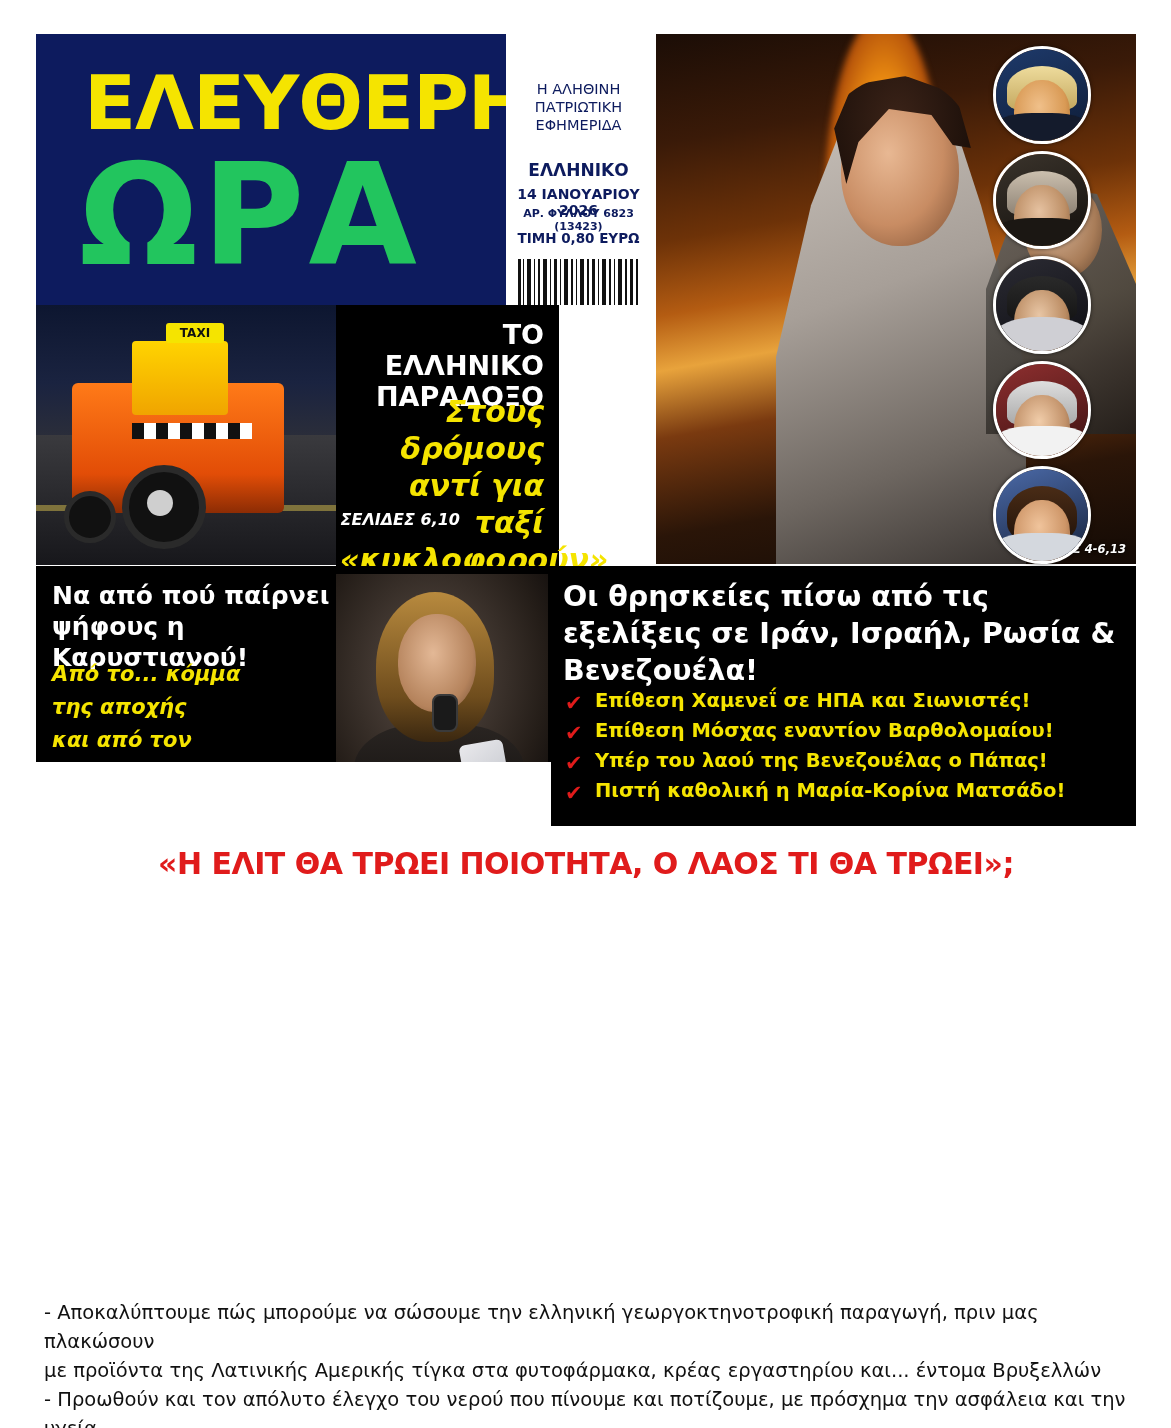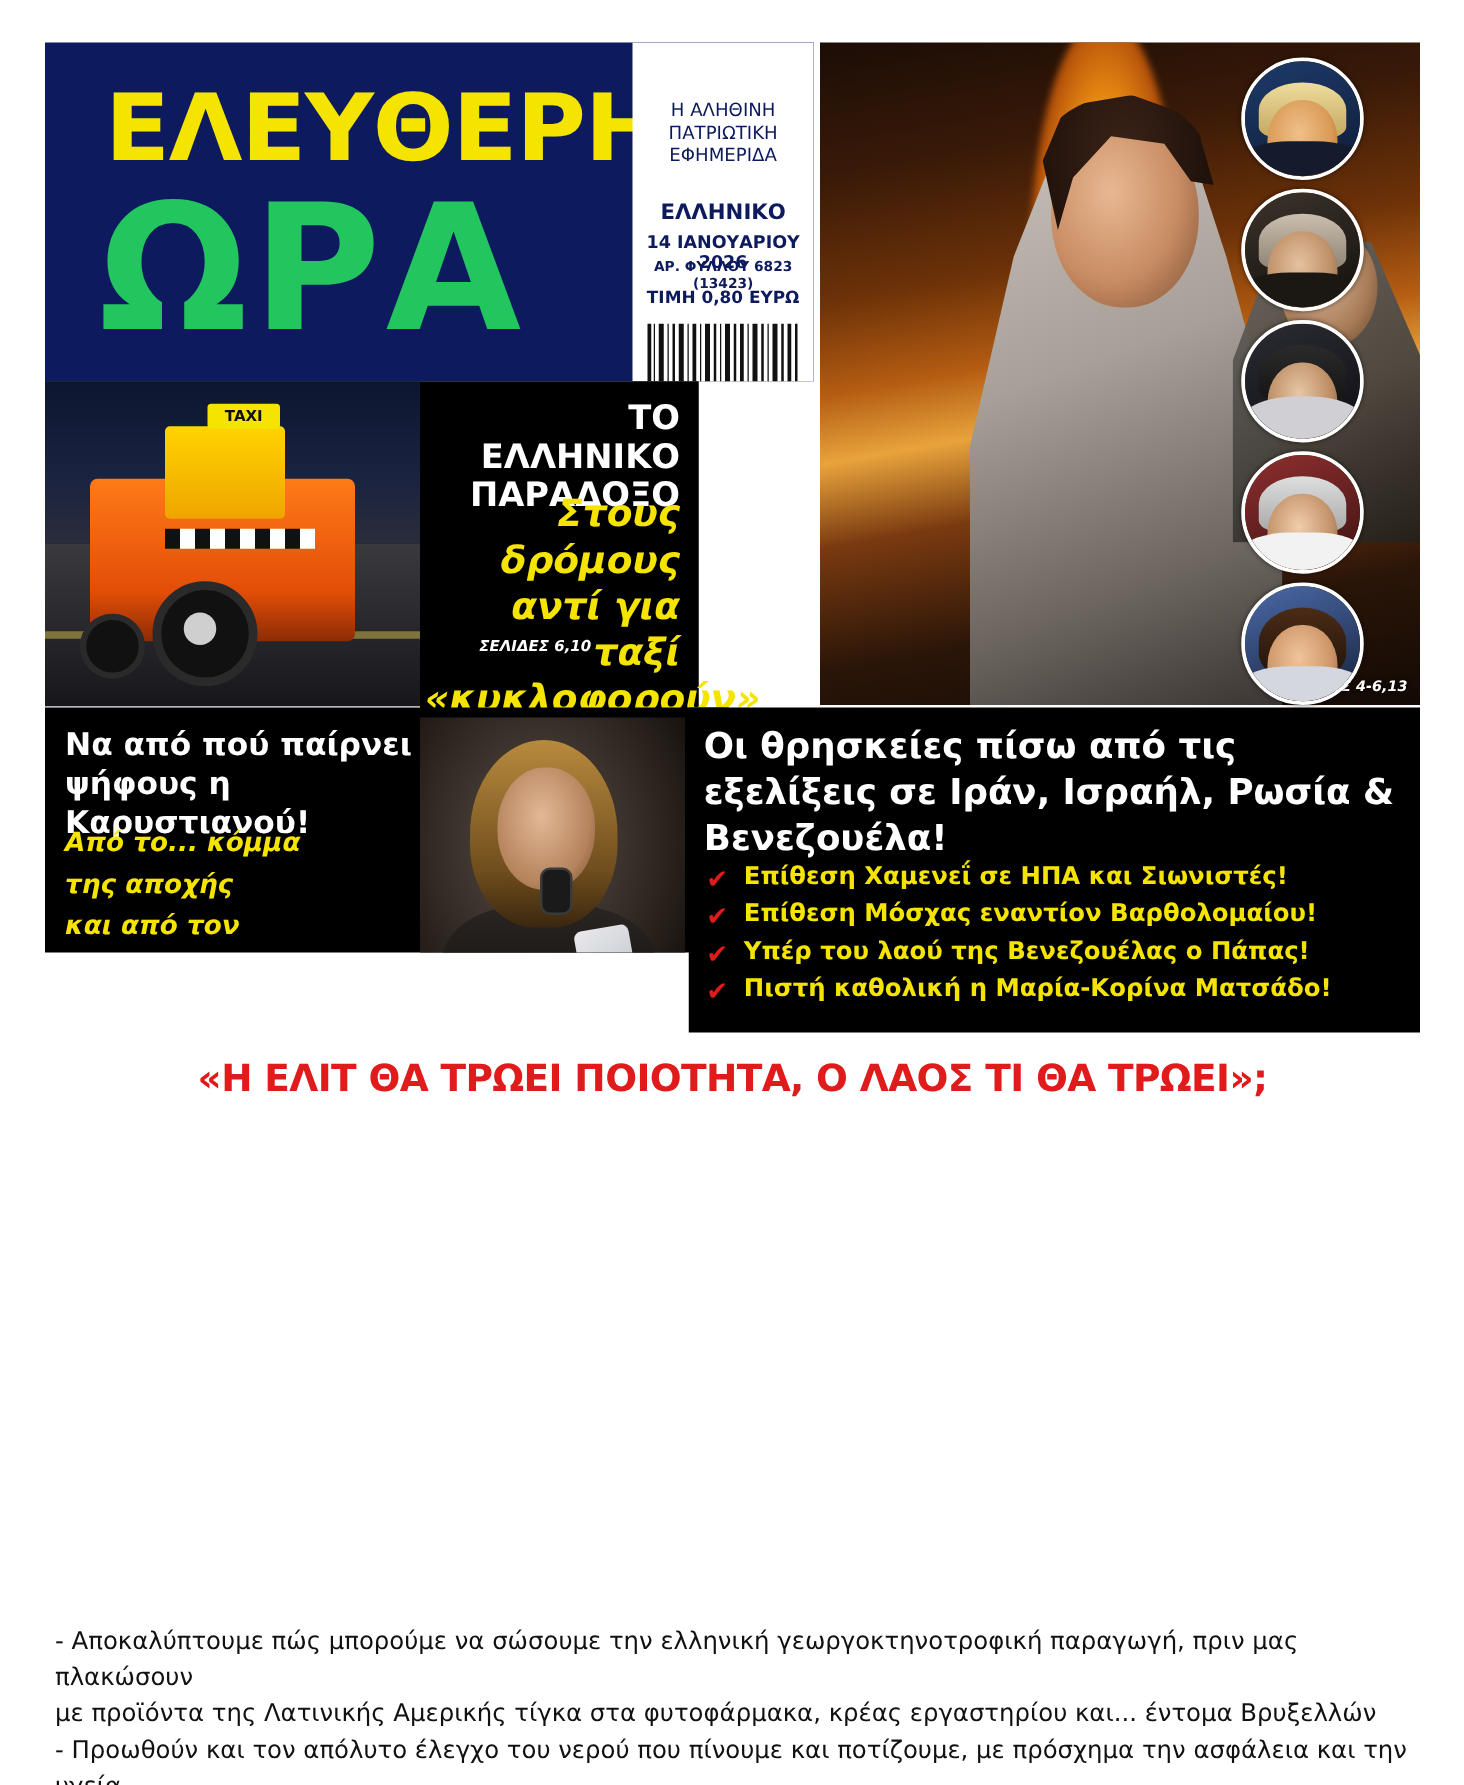--- a/index.html
+++ b/index.html
@@ -56,21 +56,21 @@
   .checker{position:absolute;left:96px;top:118px;width:120px;height:16px;
     background:repeating-linear-gradient(90deg,#111 0 12px,#fff 12px 24px);}
   .taxi-sign{position:absolute;left:130px;top:18px;width:58px;height:20px;background:#f5e400;border-radius:3px;color:#111;font-size:12px;font-weight:bold;text-align:center;line-height:20px;}
   .wheel-b{position:absolute;left:86px;top:160px;width:70px;height:70px;border-radius:50%;background:#111;border:7px solid #2a2a2a;}
   .wheel-b::after{content:"";position:absolute;left:18px;top:18px;width:26px;height:26px;border-radius:50%;background:#cfcfcf;}
   .wheel-f{position:absolute;left:28px;top:186px;width:42px;height:42px;border-radius:50%;background:#111;border:5px solid #2a2a2a;}
 
   .tractor-text{position:absolute;left:336px;top:305px;width:215px;height:260px;background:#000000;padding:4px;}
   .tt1{position:absolute;left:8px;top:14px;width:200px;text-align:right;color:#ffffff;font-weight:bold;font-size:27px;line-height:31px;}
   .tt2{position:absolute;left:4px;top:88px;width:204px;text-align:right;color:#f5e400;font-weight:bold;font-style:italic;font-size:30px;line-height:37px;}
-  .tt-pages{position:absolute;left:17px;top:205px;width:120px;text-align:right;color:#ffffff;font-weight:bold;font-style:italic;font-size:12px;}
+  .tt-pages{position:absolute;left:4px;top:205px;width:120px;text-align:right;color:#ffffff;font-weight:bold;font-style:italic;font-size:16px;}
 
   
   .kar-box{position:absolute;left:36px;top:566px;width:515px;height:196px;background:#000000;overflow:hidden;padding-left:32px;}
   .kar-t1{position:absolute;left:16px;top:14px;width:300px;color:#ffffff;font-weight:bold;font-size:25px;line-height:31px;}
   .kar-t2{position:absolute;left:16px;top:92px;width:230px;color:#f5e400;font-weight:bold;font-style:italic;font-size:21px;line-height:33px;}
   .kar-pages{position:absolute;left:172px;top:196px;color:#ffffff;font-weight:bold;font-style:italic;font-size:12px;}
   .kar-photo{position:absolute;left:300px;top:8px;width:212px;height:248px;overflow:hidden;background:radial-gradient(ellipse at 45% 40%,#5d5048 0%,#241d18 70%,#0a0707 100%);}
   .kp-hair{position:absolute;left:40px;top:18px;width:118px;height:150px;border-radius:50% 50% 44% 44%;background:linear-gradient(180deg,#b88a3e 0%,#6f4d1d 70%,#3a2710 100%);}
   .kp-face{position:absolute;left:62px;top:40px;width:78px;height:98px;border-radius:48%;background:radial-gradient(ellipse at 45% 40%,#e3b896 0%,#b5835c 65%,#6d4a31 100%);}
   .kp-body{position:absolute;left:18px;top:150px;width:170px;height:110px;background:linear-gradient(180deg,#2a2522 0%,#0d0b0a 100%);border-radius:40% 40% 0 0;}

